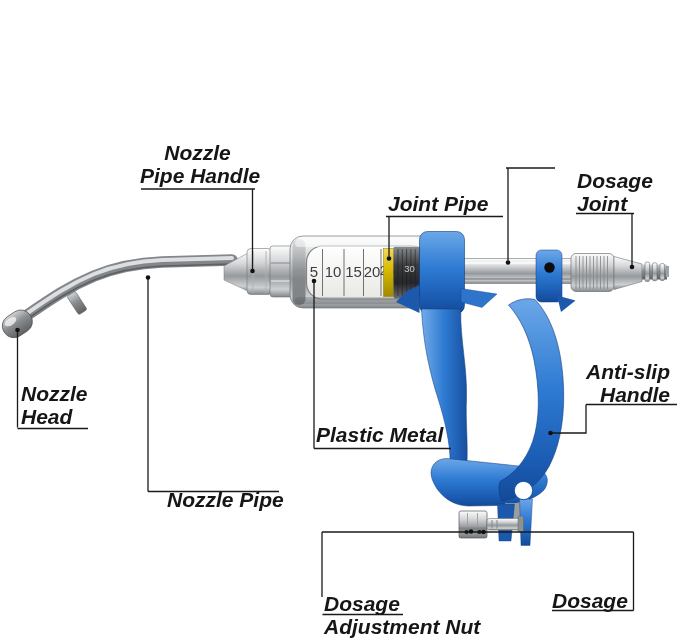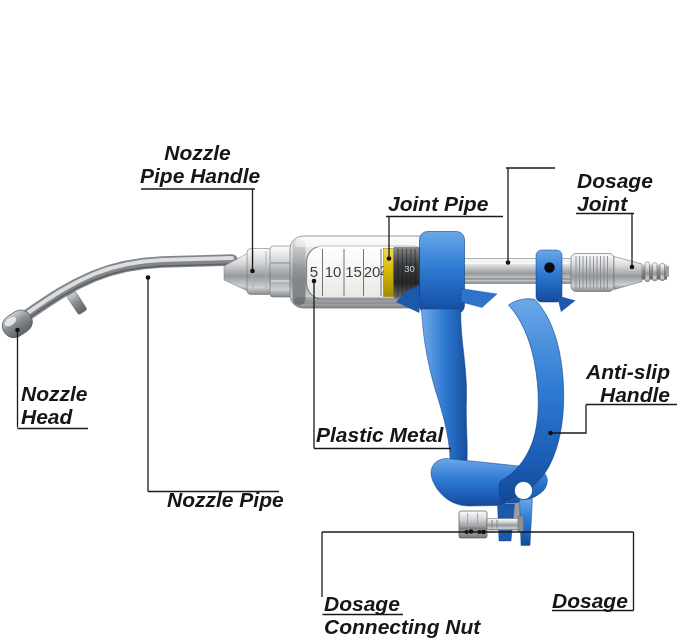--- a/index.html
+++ b/index.html
@@ -248,19 +248,19 @@
   </div>
   <div class="lbl" style="left:316px;top:423px;">
     <span>Plastic Metal</span>
   </div>
   <div class="lbl" style="left:586px;top:360px;text-align:right;">
     <span>Anti-slip</span>
     <span>Handle</span>
   </div>
   <div class="lbl" style="left:324px;top:592px;">
     <span>Dosage</span>
-    <span>Connecting Nut</span>
+    <span>Adjustment Nut</span>
   </div>
   <div class="lbl" style="left:552px;top:589px;">
     <span>Dosage</span>
   </div>
 
 </div>
 
 </body></html>

